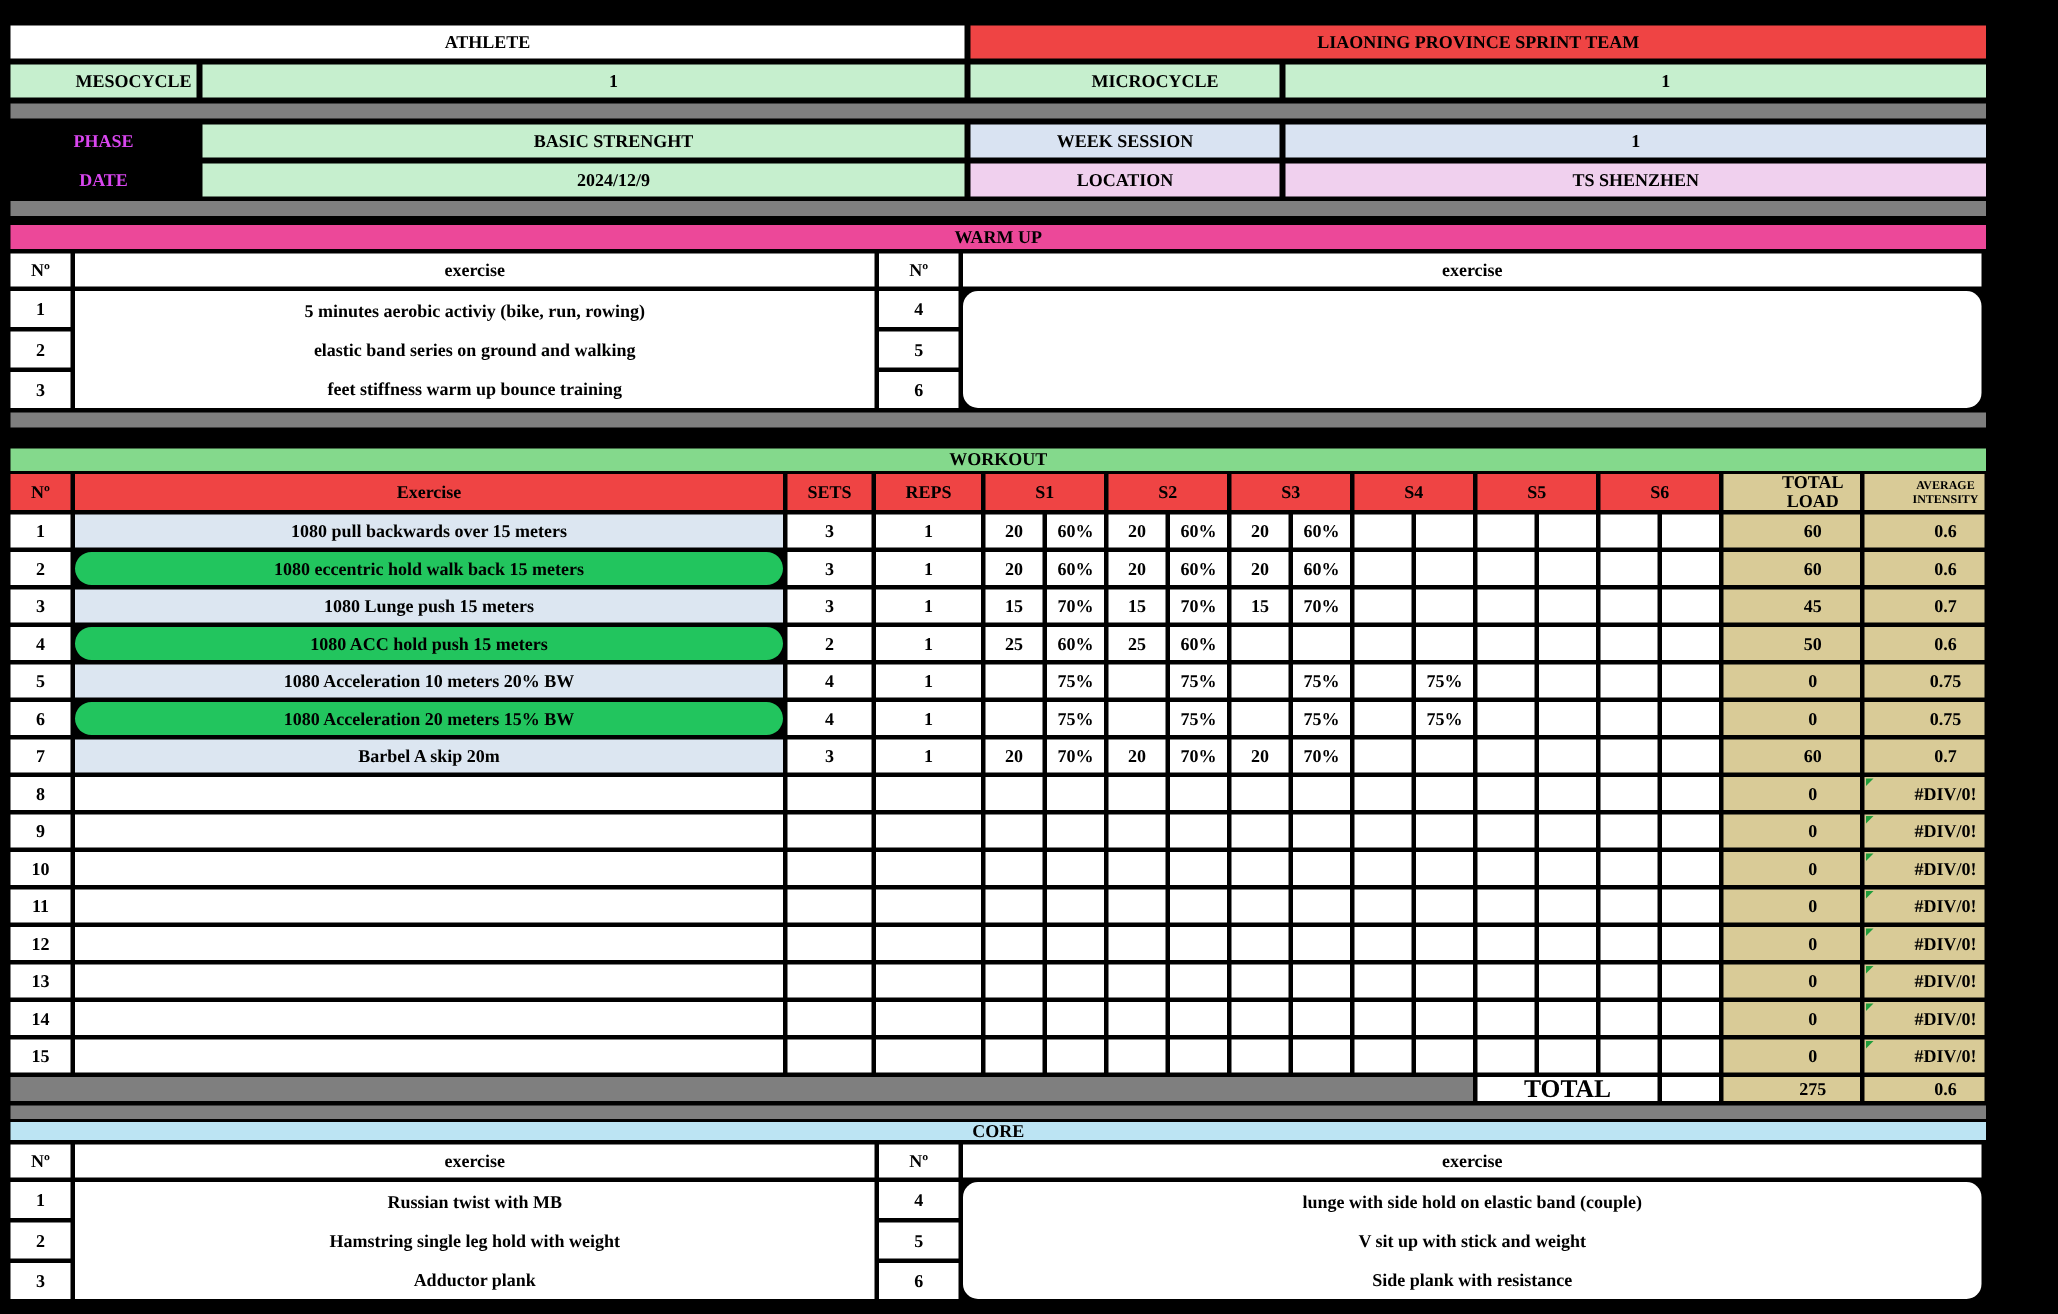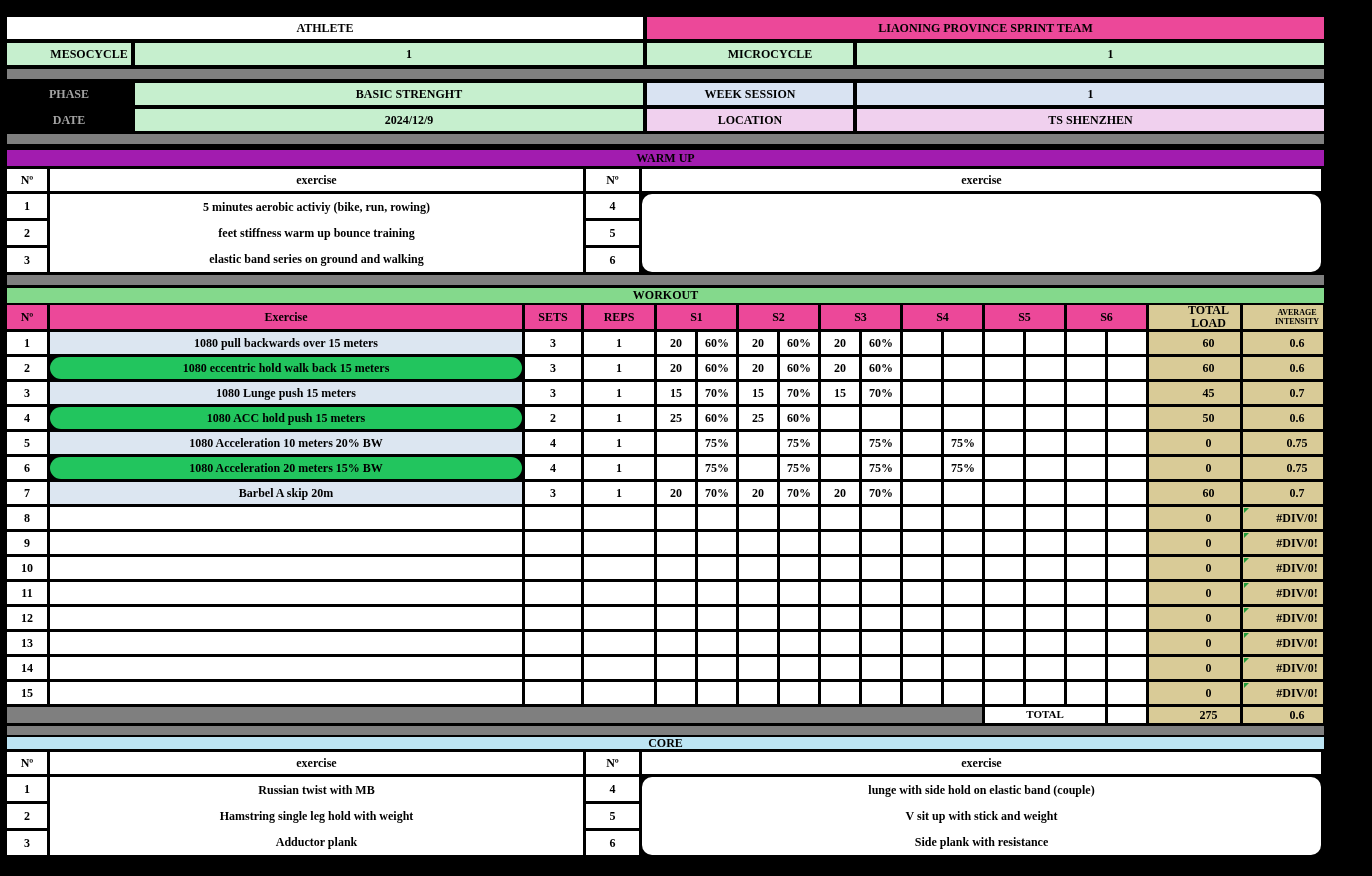--- a/index.html
+++ b/index.html
@@ -5,30 +5,30 @@
   html,body{margin:0;padding:0;}
   body{
     width:1372px;height:876px;background:#000;position:relative;overflow:hidden;
     font-family:"Liberation Serif", serif;font-weight:700;color:#000;
   }
   .sheet{position:absolute;left:7px;top:6px;width:1317px;}
   .grid{display:grid;}
   .cell{display:flex;align-items:center;justify-content:center;background:#fff;font-size:12px;position:relative;text-align:center;line-height:1.05;}
   
   .info{grid-template-columns:124px 508px 206px 467px;grid-auto-rows:22px;gap:4px;margin-top:11px;}
-  .yellow{background:#ec4899;}
+  .yellow{background:#ef4444;}
   .green{background:#C6EFCE;padding-left:40px;}
   .lblue{background:#D9E3F2;}
   .pink{background:#F0D0EE;}
-  .blackcell{background:#000;color:#a3a3a3;font-family:Liberation Serif, serif;}
+  .blackcell{background:#000;color:#d946ef;font-family:Liberation Serif, serif;}
   .span2{grid-column:span 2;}
   .sep{height:10px;background:#7F7F7F;}
   .bar{display:flex;align-items:center;justify-content:center;font-size:12px;}
-  .bar-warm{background:#a21caf;height:16px;margin-top:6px;}
-  .bar-workout{background:#84D98C;height:15px;margin-top:3px;}
+  .bar-warm{background:#ec4899;height:16px;margin-top:6px;}
+  .bar-workout{background:#84D98C;height:15px;margin-top:14px;}
   .bar-core{background:#BCE4F3;height:12px;margin-top:2px;}
   
   .simple{grid-template-columns:40px 533px 53px 679px;grid-template-rows:22px 24px 24px 24px;gap:3px;margin-top:3px;}
   .merged{flex-direction:column;padding:0;}
   .mline{flex:1;display:flex;align-items:center;justify-content:center;width:100%;font-size:12px;}
   .mex-l{grid-column:2;grid-row:2 / span 3;}
   .mex-r{grid-column:4;grid-row:2 / span 3;border-radius:10px;}
   .c1{grid-column:1;} .c3{grid-column:3;}
   .r2{grid-row:2;} .r3{grid-row:3;} .r4{grid-row:4;}
   
@@ -36,21 +36,21 @@
            grid-template-rows:24px repeat(15,22px) 16px;gap:3px;margin-top:2px;}
   .hspan2{grid-column:span 2;}
   .tan{background:#D9CB97;padding-left:28px;}
   .avghdr{font-size:8px;line-height:1.15;}
   .fill-blue{background:#DCE6F1;}
   .fill-peach{background:#22c55e;border-radius:11px;}
   .fill-white{background:#fff;}
   .err::before{content:'';position:absolute;top:1px;left:1px;width:0;height:0;
     border-top:5px solid #1F9D3C;border-right:5px solid transparent;}
   .trow-gray{grid-row:17;grid-column:1 / span 12;background:#7F7F7F;}
-  .trow-label{grid-row:17;grid-column:13 / span 3;font-size:11px;}
+  .trow-label{grid-row:17;grid-column:13 / span 3;font-size:17px;}
   .trow-blank{grid-row:17;grid-column:16;}
   .trow-sum{grid-row:17;grid-column:17;}
   .trow-avg{grid-row:17;grid-column:18;}
   .sep-a{margin-top:4px;} .sep-b{margin-top:3px;} .sep-c{margin-top:3px;} .sep-d{margin-top:3px;height:9px;}
   .mt4{margin-top:4px;}
 </style>
 </head>
 <body>
 
 <div class="sheet">
@@ -84,22 +84,22 @@
     <div class="cell">Nº</div>
     <div class="cell">exercise</div>
     <div class="cell">Nº</div>
     <div class="cell">exercise</div>
 
     <div class="cell c1 r2">1</div>
     <div class="cell c1 r3">2</div>
     <div class="cell c1 r4">3</div>
     <div class="cell merged mex-l">
       <div class="mline">5 minutes aerobic activiy (bike, run, rowing)</div>
+      <div class="mline">elastic band series on ground and walking</div>
       <div class="mline">feet stiffness warm up bounce training</div>
-      <div class="mline">elastic band series on ground and walking</div>
     </div>
     <div class="cell c3 r2">4</div>
     <div class="cell c3 r3">5</div>
     <div class="cell c3 r4">6</div>
     <div class="cell merged mex-r">
       <div class="mline"></div>
       <div class="mline"></div>
       <div class="mline"></div>
     </div>
   </div>

